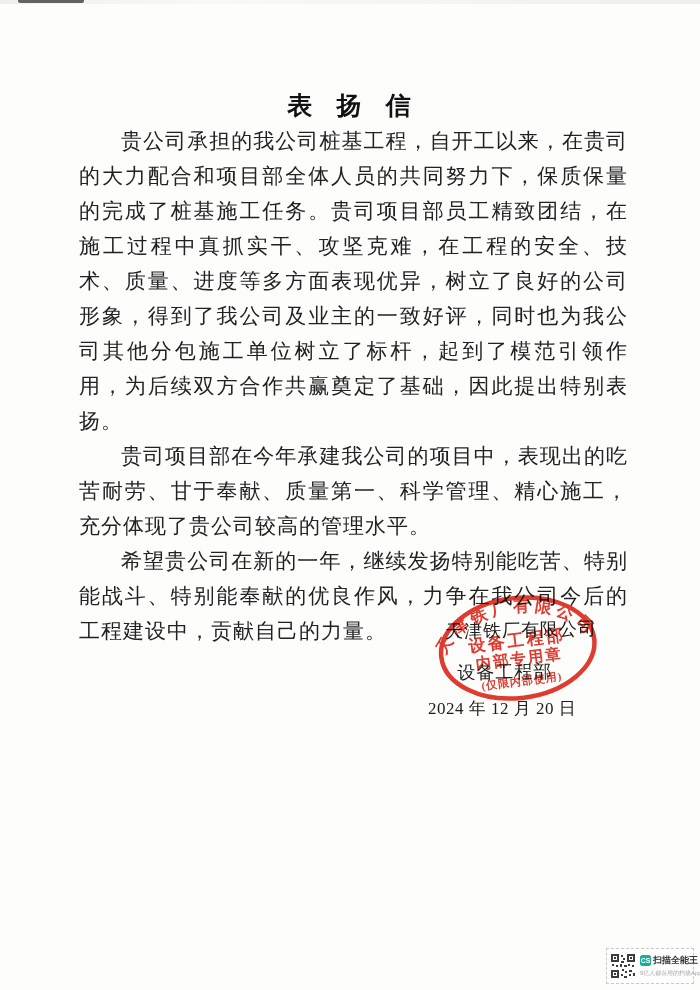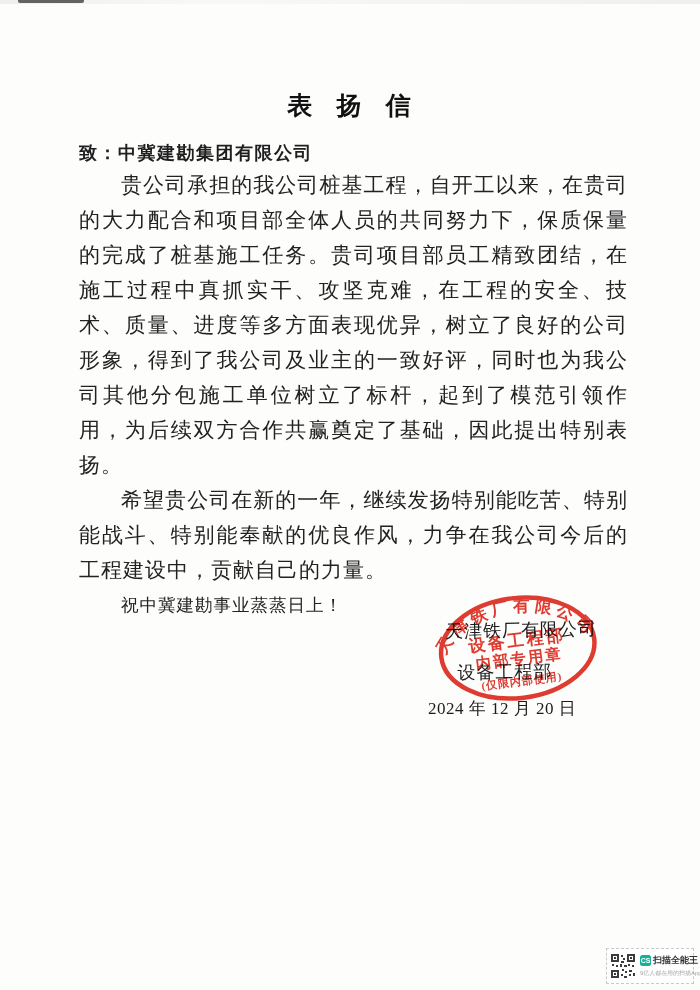--- a/index.html
+++ b/index.html
@@ -102,26 +102,25 @@
   .wm-tagline{font-size:7px;color:#a5a5a5;white-space:nowrap;transform:scale(.85);transform-origin:left center;}
 </style>
 </head>
 <body>
 
 <div class="scan-edge"></div>
 <div class="scan-smudge"></div>
 
 <div class="letter">
   <h1 class="title">表 扬 信</h1>
-  <div class="salutation">致：中冀建勘集团有限公司</div>
   <div class="body-text">
     <p>贵公司承担的我公司桩基工程，自开工以来，在贵司的大力配合和项目部全体人员的共同努力下，保质保量的完成了桩基施工任务。贵司项目部员工精致团结，在施工过程中真抓实干、攻坚克难，在工程的安全、技术、质量、进度等多方面表现优异，树立了良好的公司形象，得到了我公司及业主的一致好评，同时也为我公司其他分包施工单位树立了标杆，起到了模范引领作用，为后续双方合作共赢奠定了基础，因此提出特别表扬。</p>
+    <p>贵司项目部在今年承建我公司的项目中，表现出的吃苦耐劳、甘于奉献、质量第一、科学管理、精心施工，充分体现了贵公司较高的管理水平。</p>
     <p>希望贵公司在新的一年，继续发扬特别能吃苦、特别能战斗、特别能奉献的优良作风，力争在我公司今后的工程建设中，贡献自己的力量。</p>
   </div>
-  <p class="closing">祝中冀建勘事业蒸蒸日上！</p>
 </div>
 
 <div class="sig-company">天津铁厂有限公司</div>
 <div class="sig-dept">设备工程部</div>
 <div class="sig-date">2024 年 12 月 20 日</div>
 
 <svg class="stamp" viewBox="0 0 176 132">
   <defs>
     <path id="stamp-arc" d="M 14 74 A 74 46 0 1 1 162 74" fill="none"></path>
   </defs>

